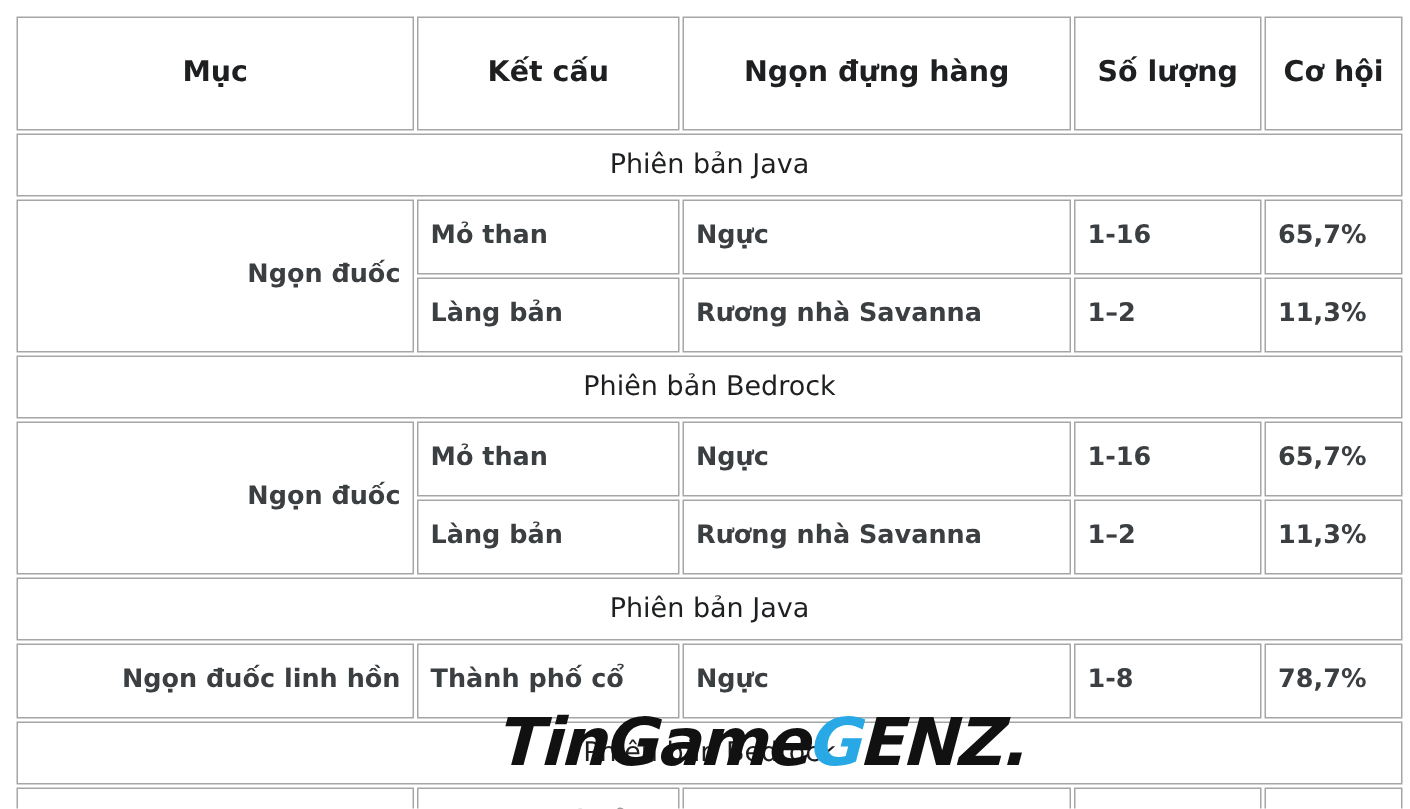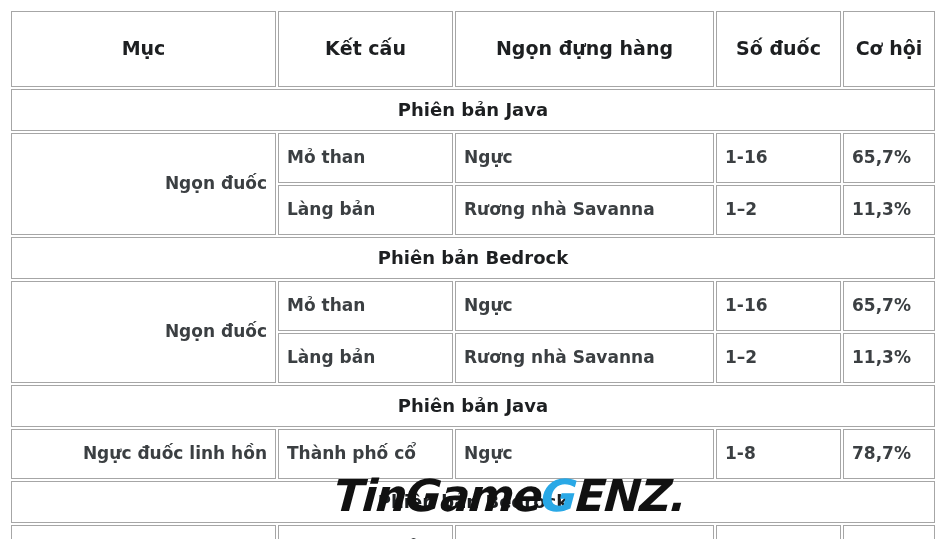--- a/index.html
+++ b/index.html
@@ -57,21 +57,21 @@
     font-weight: bold;
     font-size: 19px;
     color: #1d1f21;
     padding: 0 4px;
   }
 
   
   tr.section-row td {
     height: 40px;
     text-align: center;
-    font-weight: bold;
+    font-weight: normal;
     font-size: 18px;
     color: #1d1f21;
   }
 
   
   td.item-cell {
     font-weight: bold;
     font-size: 18px;
     color: #17191b;
     text-align: right;
@@ -118,21 +118,21 @@
         <col class="c3">
         <col class="c4">
         <col class="c5">
     </colgroup>
     <tbody>
 
       <tr class="head-row">
         <td>Mục</td>
         <td>Kết cấu</td>
         <td>Ngọn đựng hàng</td>
-        <td>Số đuốc</td>
+        <td>Số lượng</td>
         <td>Cơ hội</td>
       </tr>
 
       <tr class="section-row">
         <td colspan="5">Phiên bản Java</td>
       </tr>
       <tr class="data-row">
         <td class="item-cell" rowspan="2">Ngọn đuốc</td>
         <td class="data-cell">Mỏ than</td>
         <td class="data-cell">Ngực</td>
@@ -160,21 +160,21 @@
         <td class="data-cell">Làng bản</td>
         <td class="data-cell">Rương nhà Savanna</td>
         <td class="data-cell">1–2</td>
         <td class="data-cell">11,3%</td>
       </tr>
 
       <tr class="section-row">
         <td colspan="5">Phiên bản Java</td>
       </tr>
       <tr class="single-row">
-        <td class="item-cell">Ngực đuốc linh hồn</td>
+        <td class="item-cell">Ngọn đuốc linh hồn</td>
         <td class="data-cell">Thành phố cổ</td>
         <td class="data-cell">Ngực</td>
         <td class="data-cell">1-8</td>
         <td class="data-cell">78,7%</td>
       </tr>
 
       <tr class="section-row">
         <td colspan="5">Phiên bản Bedrock</td>
       </tr>
       <tr class="single-row">

